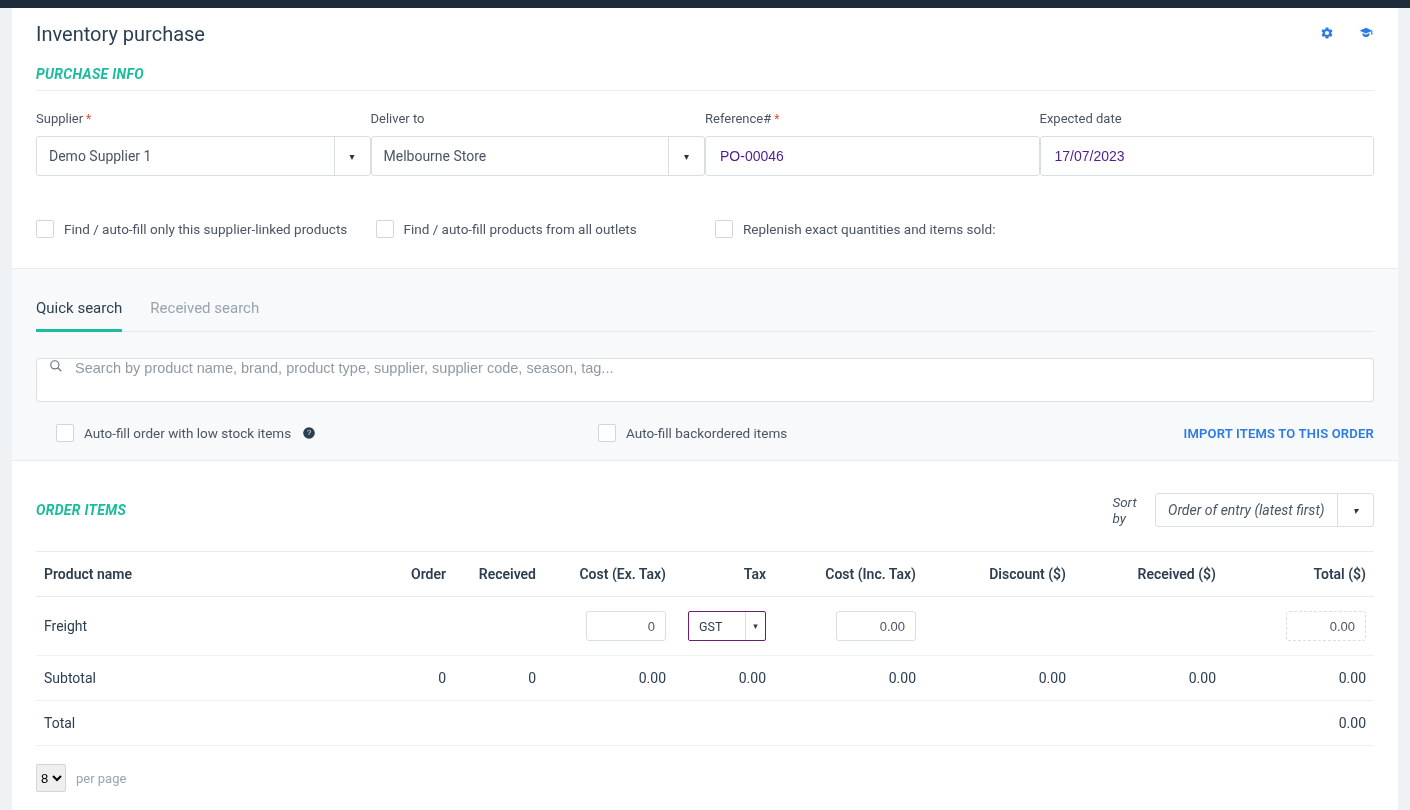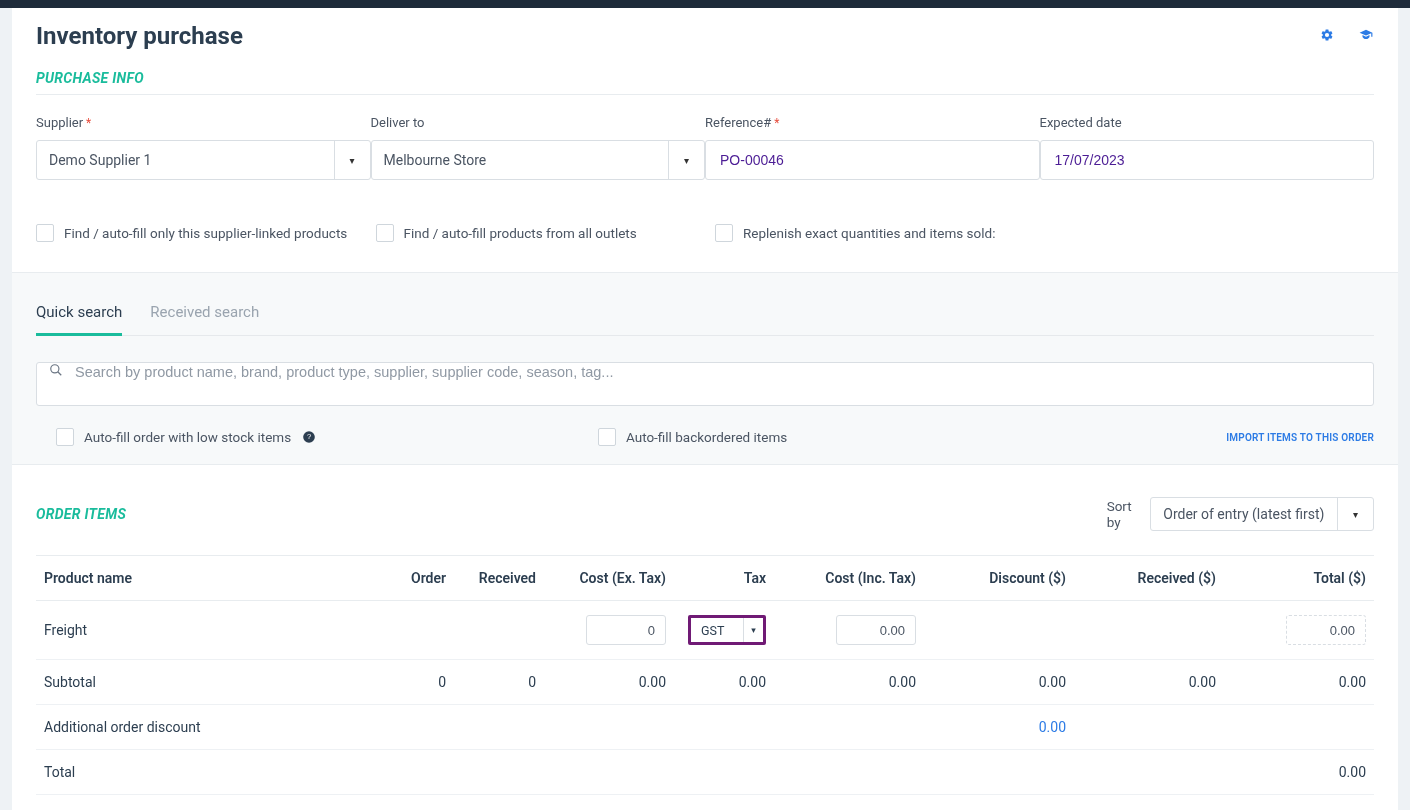--- a/index.html
+++ b/index.html
@@ -18,22 +18,22 @@
     background: #fff;
     margin: 0 12px 12px 12px;
     padding: 14px 24px 24px 24px;
   }
   .page-header {
     display: flex;
     align-items: center;
     justify-content: space-between;
   }
   .page-title {
-    font-size: 24px;
-    font-weight: 700;
+    font-size: 20px;
+    font-weight: 400;
     color: #2c3e50;
   }
   .header-icons { display:flex; gap: 24px; color:#2c7be5; font-size:14px;}
   .header-icons span { cursor:pointer; }
   .section-title {
     color: #1abc9c;
     font-weight: 700;
     letter-spacing: 0.3px;
     margin-top: 20px;
     margin-bottom: 8px;
@@ -111,30 +111,30 @@
   .searchbar input {
     border:none; outline:none; flex:1; font-size:14.5px; color:#4b5563; background:transparent;
   }
   .searchbar input::placeholder { color:#9099a4; }
   .auto-row {
     margin-top:22px;
     display:flex; align-items:center;
   }
   .auto-row .chk { flex: 0 0 auto; }
   .auto-row .spacer { flex:1; }
-  .auto-row .import-link { color:#2c7be5; font-weight:600; font-size:10px; letter-spacing:0.2px; cursor:pointer;}
+  .auto-row .import-link { color:#2c7be5; font-weight:600; font-size:13px; letter-spacing:0.2px; cursor:pointer;}
   .qmark {
     display:inline-flex; align-items:center; justify-content:center;
     width:16px; height:16px; font-size:11px; color:#2c3e50;
   }
   .order-section { margin-top: 32px; }
   .order-head {
     display:flex; align-items:center; justify-content:space-between;
   }
-  .sortby { display:flex; align-items:center; gap:10px; font-size:13.5px; color:#4b5563;}
+  .sortby { display:flex; align-items:center; gap:10px; font-size:13.5px; color:#4b5563;font-style:italic;}
   .sortby .select { height:34px; min-width:210px; }
   table.items {
     width:100%;
     border-collapse: collapse;
     margin-top: 24px;
   }
   table.items th, table.items td {
     padding: 14px 8px;
     font-size:14px;
     margin-left:26px;
@@ -147,21 +147,21 @@
     border-top:1px solid #e8ecef;
   }
   table.items thead th.r, table.items td.r { text-align:right; }
   table.items tbody tr { border-bottom:1px solid #eef1f4;}
   .num-input {
     height:30px; width:80px; border:1px solid #d9dee3; border-radius:3px;
     text-align:right; padding:0 10px; font-size:13px; color:#4b5563;
   }
   .num-input.dashed { border-style:dashed; }
   .mini-select {
-    height:30px; min-width:78px; border:3px solid #701a75; border-radius:2px;
+    height:30px; min-width:78px; border:1px solid #701a75; border-radius:2px;
     display:inline-flex; align-items:center; position:relative; padding:0 22px 0 10px; font-size:12.5px;
     background:#fff;
   }
   .mini-select .caretbox {
     position:absolute; right:0; top:0; bottom:0; width:20px;
     border-left:1px solid #d9dee3;
     display:flex; align-items:center; justify-content:center;
     font-size:9px;
   }
   .linkish { color:#2c7be5; cursor:pointer; }
@@ -329,31 +329,20 @@
           <td class="r">0</td>
           <td class="r">0</td>
           <td class="r">0.00</td>
           <td class="r">0.00</td>
           <td class="r">0.00</td>
           <td class="r">0.00</td>
           <td class="r">0.00</td>
           <td class="r">0.00</td>
         </tr>
         <tr>
-          <td>Additional order discount</td>
-          <td></td>
-            <td></td>
-            <td></td>
-            <td></td>
-            <td></td>
-          <td class="r linkish">0.00</td>
-          <td></td>
-            <td></td>
-        </tr>
-        <tr>
           <td>Total</td>
           <td></td>
             <td></td>
             <td></td>
             <td></td>
             <td></td>
             <td></td>
             <td></td>
           <td class="r">0.00</td>
         </tr>

